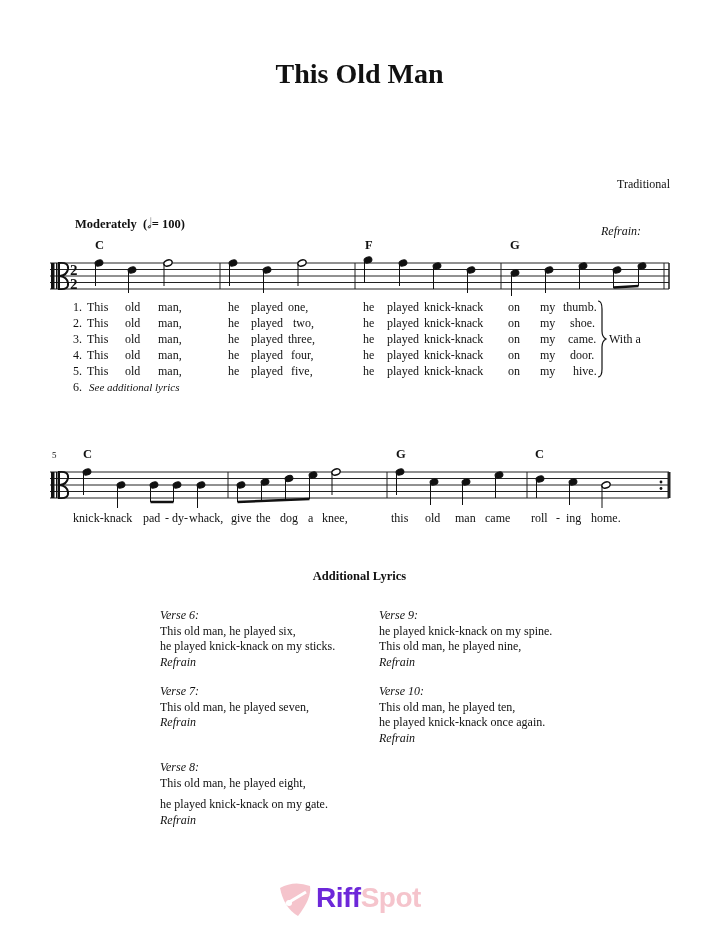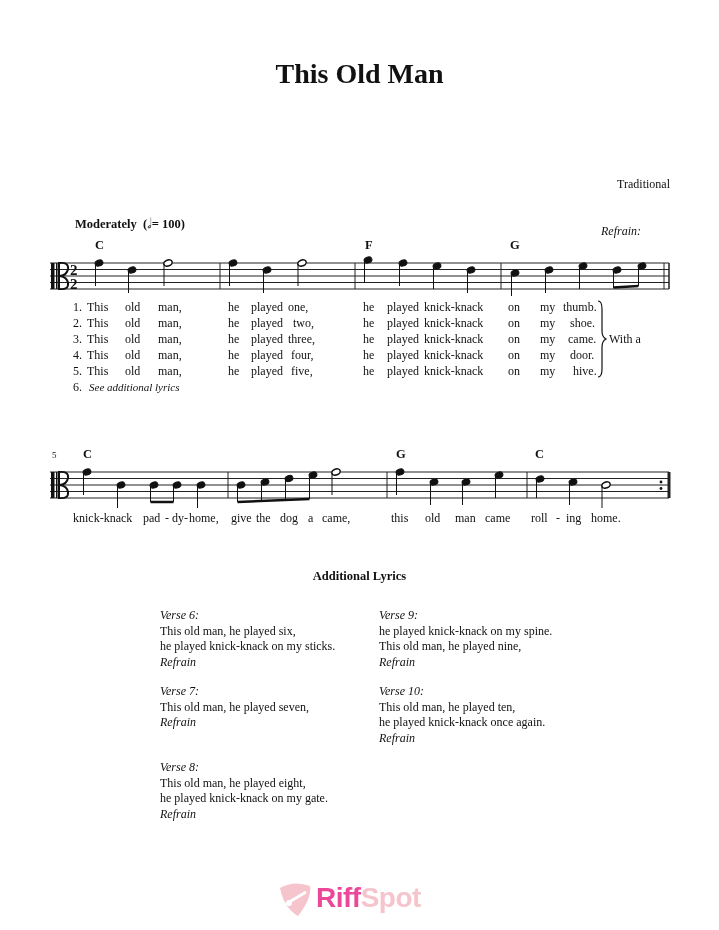--- a/index.html
+++ b/index.html
@@ -252,26 +252,26 @@
 <div class="abs measure-num" style="left:52px; top:450px;">5</div>
 <div class="abs chord" style="left:83px; top:447px;">C</div>
 <div class="abs chord" style="left:396px; top:447px;">G</div>
 <div class="abs chord" style="left:535px; top:447px;">C</div>
 
 <div class="abs lyric" style="top:511px; left:0;">
   <span class="abs" style="left:73px">knick-knack</span>
   <span class="abs" style="left:143px">pad</span>
   <span class="abs" style="left:165px">-</span>
   <span class="abs" style="left:172px">dy-</span>
-  <span class="abs" style="left:189px">home,</span>
+  <span class="abs" style="left:189px">whack,</span>
   <span class="abs" style="left:231px">give</span>
   <span class="abs" style="left:256px">the</span>
   <span class="abs" style="left:280px">dog</span>
   <span class="abs" style="left:308px">a</span>
-  <span class="abs" style="left:322px">came,</span>
+  <span class="abs" style="left:322px">knee,</span>
   <span class="abs" style="left:391px">this</span>
   <span class="abs" style="left:425px">old</span>
   <span class="abs" style="left:455px">man</span>
   <span class="abs" style="left:485px">came</span>
   <span class="abs" style="left:531px">roll</span>
   <span class="abs" style="left:556px">-</span>
   <span class="abs" style="left:566px">ing</span>
   <span class="abs" style="left:591px">home.</span>
 </div>
 
@@ -284,21 +284,21 @@
   <div class="vrefrain">Refrain</div>
 </div>
 <div class="abs verse-block" style="left:160px; top:684px;">
   <div class="vlabel">Verse 7:</div>
   <div>This old man, he played seven,</div>
   <div class="vrefrain">Refrain</div>
 </div>
 <div class="abs verse-block" style="left:160px; top:760px;">
   <div class="vlabel">Verse 8:</div>
   <div>This old man, he played eight,</div>
-  <div style="margin-top:0;">he played knick-knack on my gate.</div>
+  <div style="margin-top:6px;">he played knick-knack on my gate.</div>
   <div class="vrefrain">Refrain</div>
 </div>
 <div class="abs verse-block" style="left:379px; top:608px;">
   <div class="vlabel">Verse 9:</div>
   <div>he played knick-knack on my spine.</div>
   <div>This old man, he played nine,</div>
   <div class="vrefrain">Refrain</div>
 </div>
 <div class="abs verse-block" style="left:379px; top:684px;">
   <div class="vlabel">Verse 10:</div>
@@ -307,15 +307,15 @@
   <div class="vrefrain">Refrain</div>
 </div>
 
 <div class="abs logo">
   <svg width="40" height="40" style="position:absolute; left:0; top:0;">
     <path d="M4 8 Q18 0 34 6 Q36 18 22 36 Q8 28 4 8 Z" fill="#f5c4cc"></path>
     <path d="M10 24 L30 12" stroke="#fff" stroke-width="3"></path>
     <circle cx="13" cy="23" r="3" fill="#fff"></circle>
   </svg>
   <div class="logo-text">
-    <span style="color:#ec4899;">Riff</span><span style="color:#f5c4cc;">Spot</span>
+    <span style="color:#6d28d9;">Riff</span><span style="color:#f5c4cc;">Spot</span>
   </div>
 </div>
 
 </body></html>

